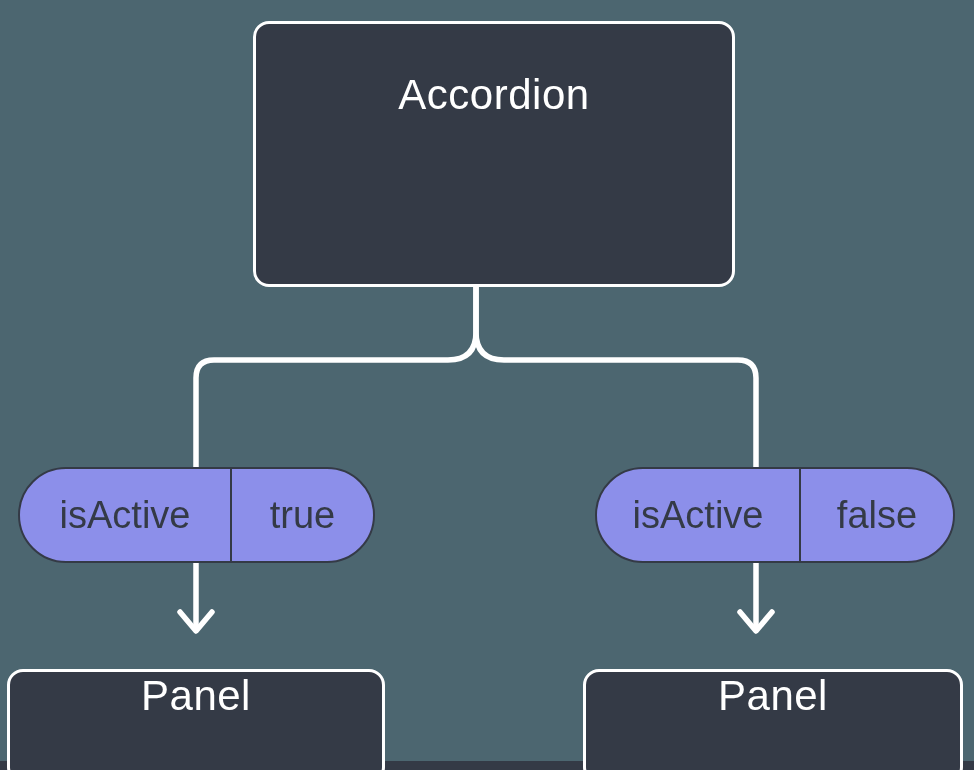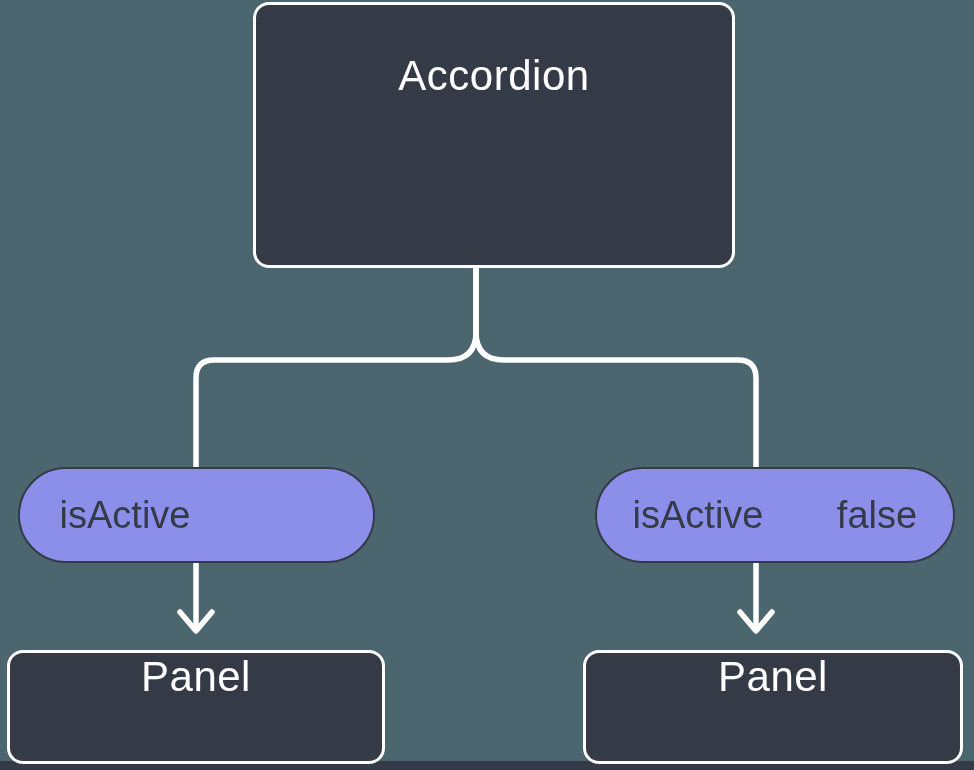--- a/index.html
+++ b/index.html
@@ -8,21 +8,21 @@
     background:#4C6670; overflow:hidden;
     font-family:"Liberation Sans", sans-serif;
   }
   .wires { position:absolute; left:0; top:0; z-index:1; }
   .bottom-strip {
     position:absolute; left:0; top:761px; width:974px; height:9px;
     background:#343A46; z-index:0;
   }
   .node {
     position:absolute; background:#343A46; border:3px solid #FFFFFF;
-    border-radius:16px; box-sizing:border-box; z-index:2;
+    border-radius:16px; box-sizing:border-box; z-index:2;margin-top:19px;
   }
   .root-node { left:253px; top:2px; width:482px; height:266px; }
   .node-title {
     position:absolute; left:0; right:0; top:50px; text-align:center;
     color:#FFFFFF; font-size:42px; line-height:42px; font-weight:500;
     letter-spacing:0.5px;
   }
   .pill {
     position:absolute; display:flex; align-items:stretch;
     box-sizing:border-box; z-index:2;
@@ -34,21 +34,21 @@
   .pill-outline {
     left:54px; top:118px; width:375px; height:100px;
     border:2.5px solid #8486EC; border-radius:50px;
     color:#8486EC; font-size:42px;
   }
   .pill-outline .seg-label { width:277px; }
   .pill-outline .divider { width:2.5px; background:#8486EC; }
   .pill-outline .seg-value { flex:1; }
   .pill-filled {
     background:#8C8FEA; border:2px solid #343A46; border-radius:48px;
-    color:#343A46; height:96px; font-size:38px; top:467px;align-items:center;
+    color:#343A46; height:96px; font-size:38px; top:467px;
   }
   .pill-filled .divider { width:2px; background:#343A46; }
   .pill-filled .seg-value { flex:1; }
   .pill-left { left:18px; width:357px; }
   .pill-left .seg-label { width:210px; }
   .pill-right { left:595px; width:360px; }
   .pill-right .seg-label { width:202px; }
   .panel-node {
     top:650px; height:114px;
     display:flex; justify-content:center;
@@ -71,20 +71,21 @@
     <path d="M740 612 L756 631 L772 612" fill="none" stroke="#FFFFFF" stroke-width="5.5" stroke-linecap="round" stroke-linejoin="round"></path>
   </svg>
 
   <div class="node root-node">
     <div class="node-title">Accordion</div>
   </div>
 
   <div class="pill pill-filled pill-left">
     <span class="seg seg-label">isActive</span>
     <span class="divider"></span>
+    <span class="seg seg-value">true</span>
   </div>
 
   <div class="pill pill-filled pill-right">
     <span class="seg seg-label">isActive</span>
     <span class="divider"></span>
     <span class="seg seg-value">false</span>
   </div>
 
   <div class="node panel-node panel-left">
     <span>Panel</span>

